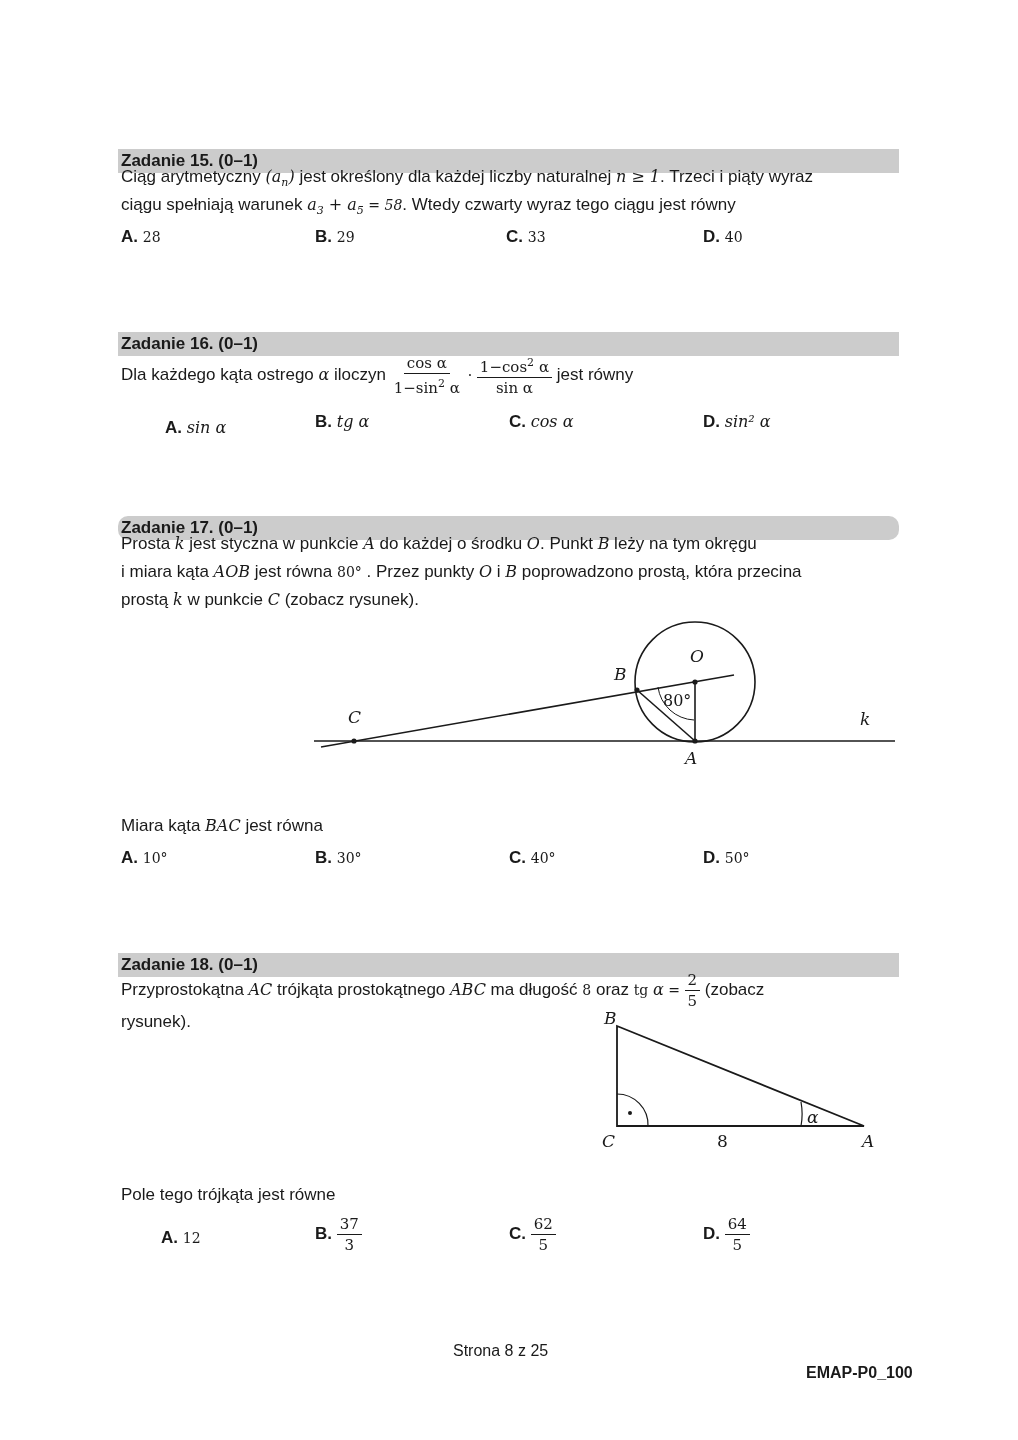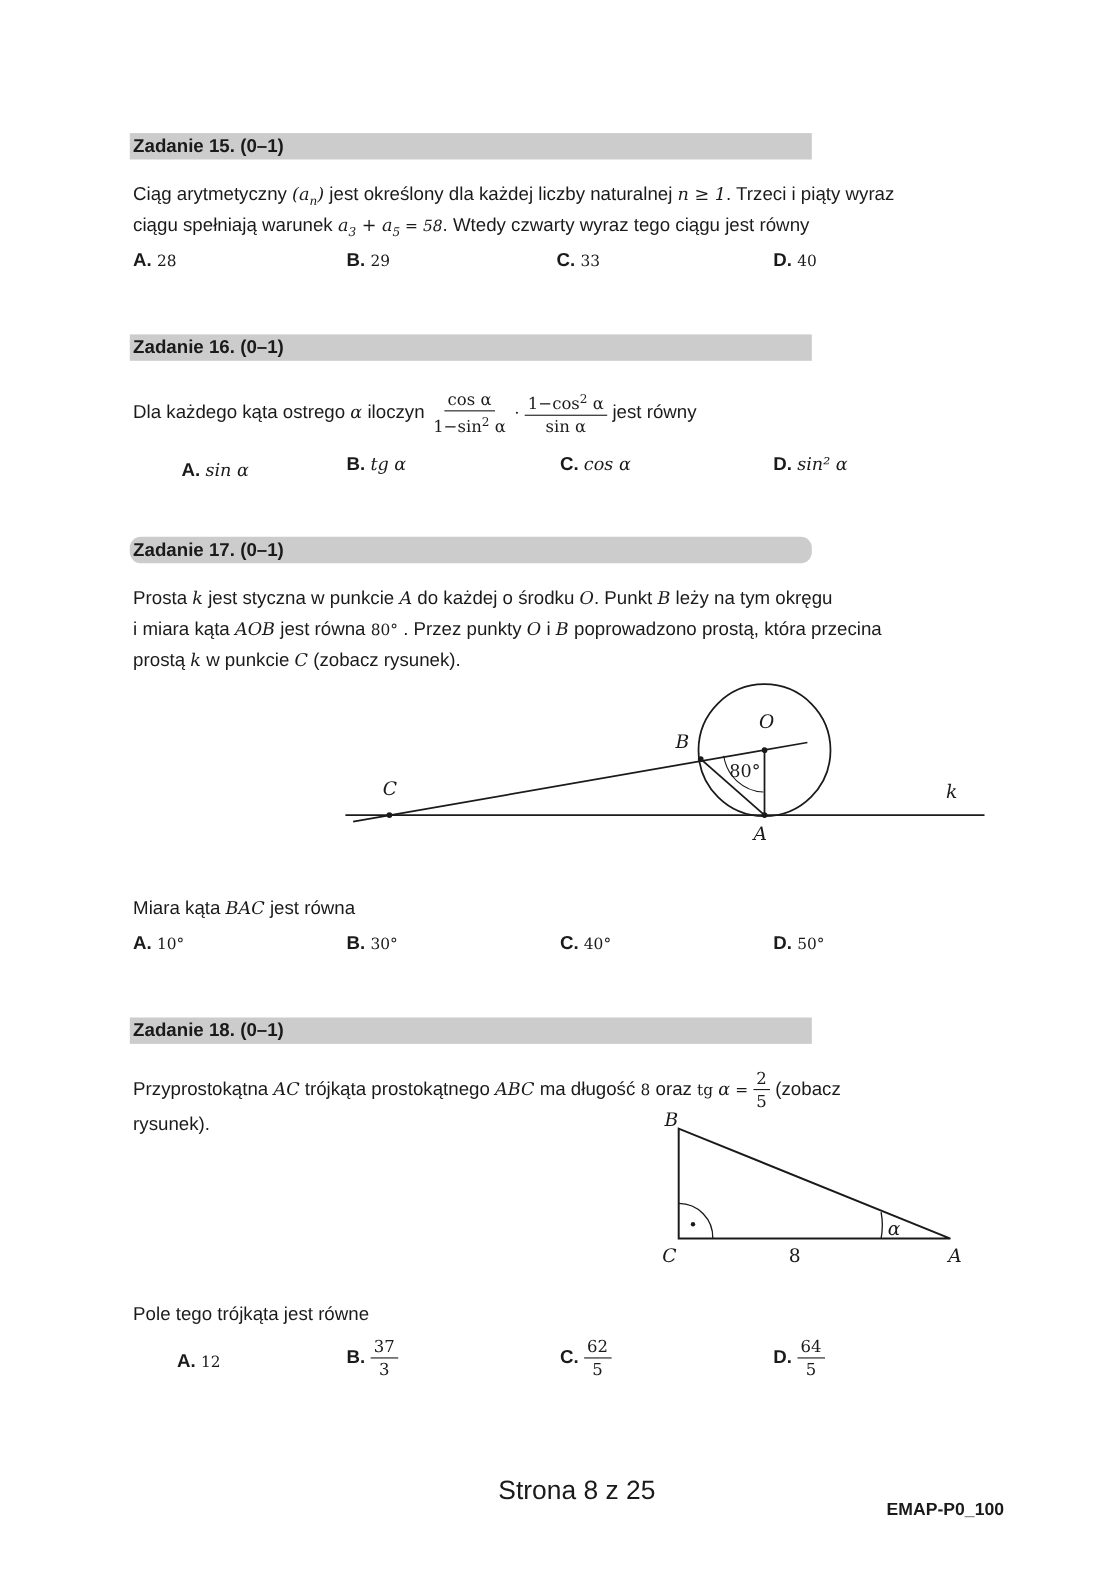--- a/index.html
+++ b/index.html
@@ -1,20 +1,20 @@
 <!DOCTYPE html>
 <html><head>
 <meta charset="utf-8">
 <style>
   html, body { margin:0; padding:0; background:#ffffff; }
   body { width:1018px; height:1440px; position:relative; overflow:hidden;
          font-family:"Liberation Sans", sans-serif; color:#1a1a1a; }
   .abs { position:absolute; }
-  .hdr { position:absolute; left:118px; width:620px; height:24px; background:#cccccc;
-         font-weight:bold; font-size:17px; line-height:24px; padding-left:3px; box-sizing:border-box; }
+  .hdr { position:absolute; left:118px; width:781px; height:24px; background:#cccccc;
+         font-weight:bold; font-size:17px; line-height:24px; padding-left:3px; box-sizing:border-box;margin-top:28px; }
   .txt { position:absolute; left:121px; font-size:17px; line-height:28px; white-space:nowrap;margin-top:18px; }
   .m { font-family:"DejaVu Serif", serif; font-style:italic; font-size:16px; }
   .mr { font-family:"DejaVu Serif", serif; font-size:14px; }
   .ans { position:absolute; font-size:17px; white-space:nowrap; }
   .ans b { font-weight:bold; }
   .frac { display:inline-flex; flex-direction:column; align-items:center; vertical-align:middle;
           font-family:"DejaVu Serif", serif; font-size:15px; line-height:20px; }
   .frac .num { border-bottom:1.3px solid #1a1a1a; padding:0 3px; }
   .frac .den { padding:0 3px; }
   sup { font-size:11px; }
@@ -129,14 +129,14 @@
     </span></div>
 <div class="ans" style="left:509px;top:1214px;"><b>C.</b> <span class="frac">
       <span class="num">62</span>
       <span class="den">5</span>
     </span></div>
 <div class="ans" style="left:703px;top:1214px;"><b>D.</b> <span class="frac">
       <span class="num">64</span>
       <span class="den">5</span>
     </span></div>
 
-<div class="abs" style="left:453px;top:1342px;font-size:24px;">Strona 8 z 25</div>
+<div class="abs" style="left:453px;top:1342px;font-size:16px;">Strona 8 z 25</div>
 <div class="abs" style="left:806px;top:1364px;font-size:16px;font-weight:bold;">EMAP-P0_100</div>
 
 </body></html>

